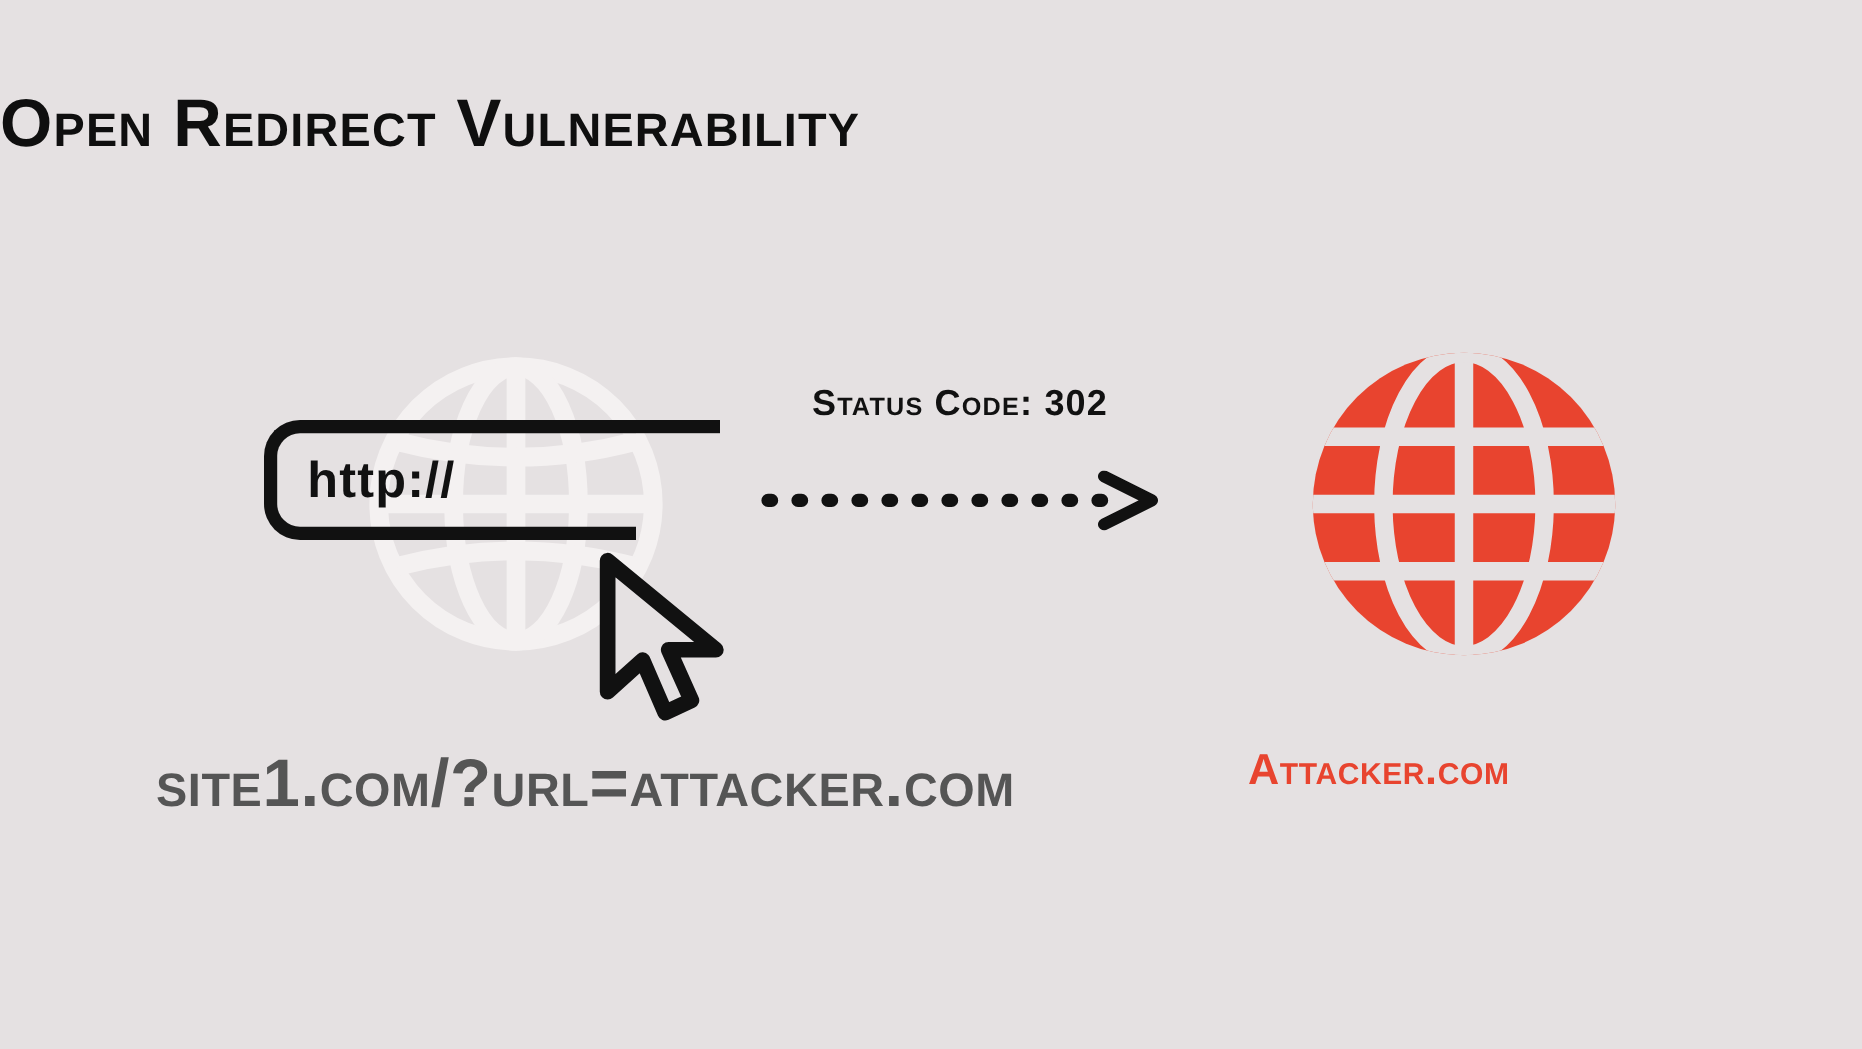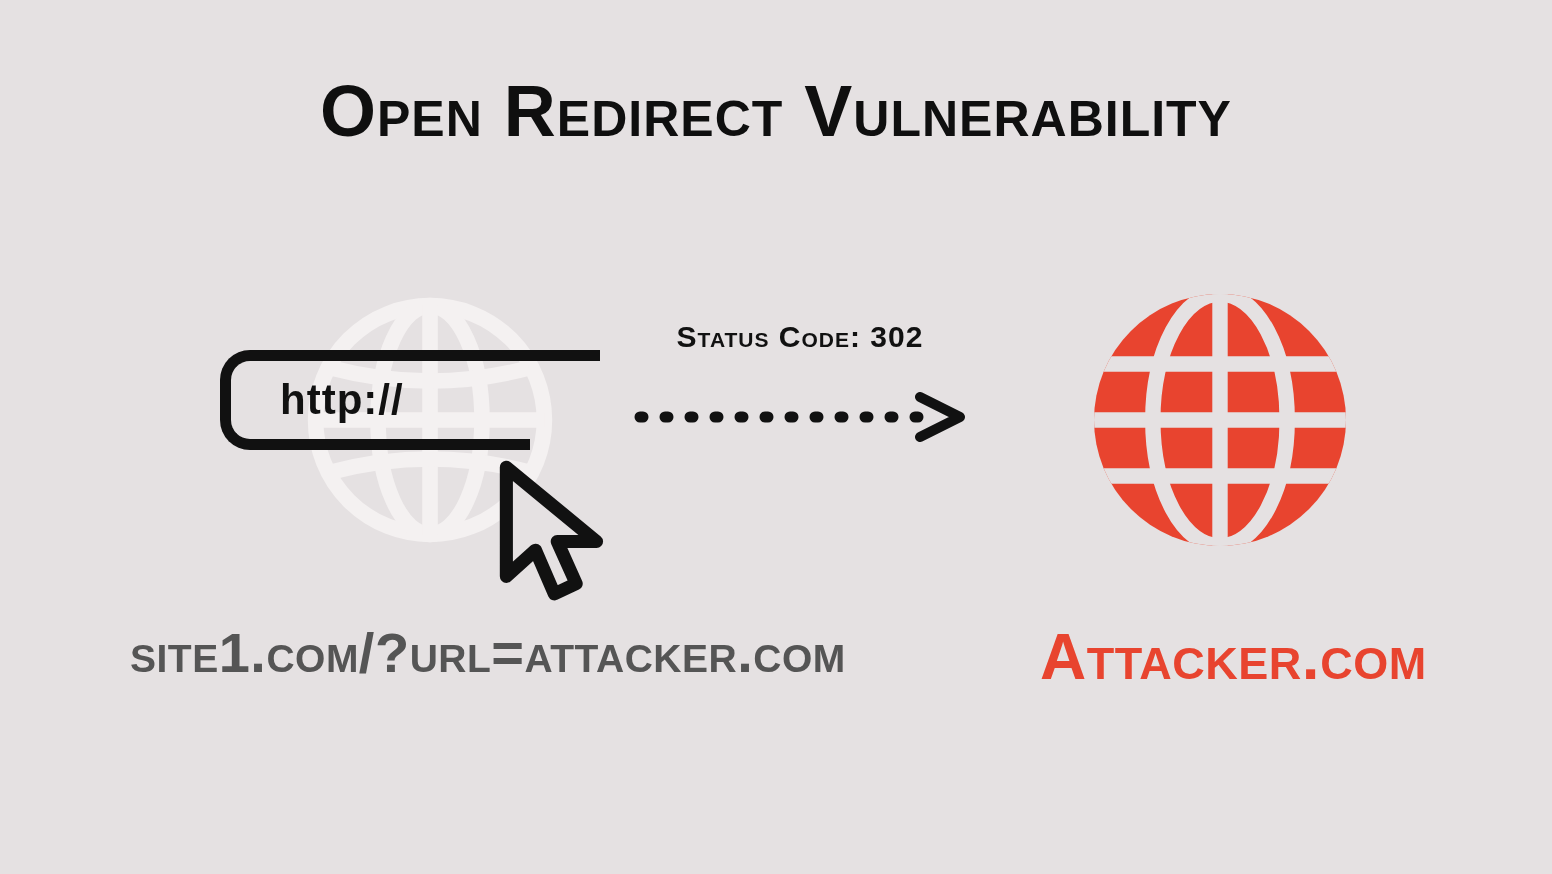--- a/index.html
+++ b/index.html
@@ -9,22 +9,22 @@
     background: #e5e1e2;
     font-family: Arial, Helvetica, sans-serif;
     position: relative;
     overflow: hidden;
   }
   .title {
     position: absolute;
     top: 70px;
     left: 0;
     width: 100%;
-    text-align: center;
-    font-size: 72px;
+    text-align: left;
+    font-size: 56px;
     font-weight: 900;
     color: #0f0f0f;
     letter-spacing: 1px;
     font-variant: small-caps;
   }
 
   .source-block {
     position: absolute;
     left: 230px;
     top: 290px;
@@ -51,21 +51,21 @@
     width: 310px;
     height: 100px;
     border: 11px solid #111;
     border-radius: 30px;
     border-right: none;
     border-top-right-radius: 0;
     border-bottom-right-radius: 0;
     background: transparent;
     display: flex;
     align-items: center;
-    padding-left: 49px;
+    padding-left: 25px;
   }
   .url-bar::after {
     content: "";
     position: absolute;
     right: -70px;
     top: -11px;
     width: 70px;
     height: 11px;
     background: #111;
   }
@@ -115,21 +115,21 @@
     font-size: 56px;
     font-weight: 900;
     color: #555555;
     font-variant: small-caps;
     letter-spacing: 0.5px;
   }
   .target-url {
     position: absolute;
     left: 1040px;
     top: 620px;
-    font-size: 64px;
+    font-size: 36px;
     font-weight: 900;
     color: #e8442f;
     font-variant: small-caps;
     letter-spacing: 0.5px;
   }
 </style>
 </head>
 <body>
 
 <h1 class="title">Open Redirect Vulnerability</h1>

